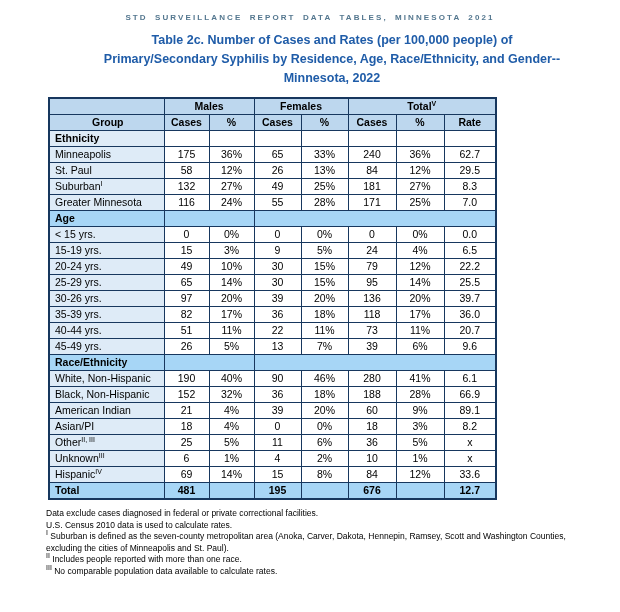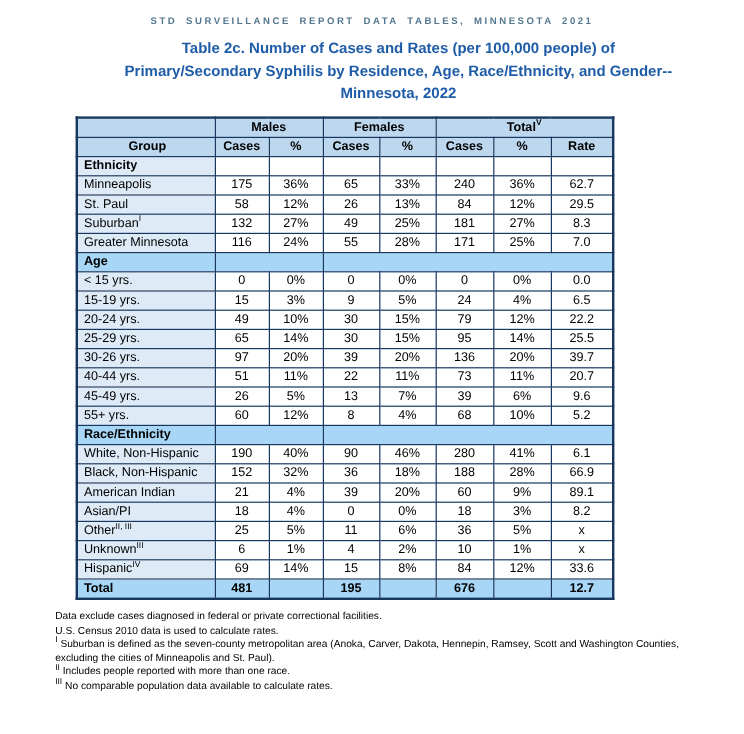--- a/index.html
+++ b/index.html
@@ -26,21 +26,21 @@
     font-size: 12.5px;
     font-weight: bold;
     color: var(--title-blue, #1F5CA8);
     line-height: 19px;
     margin-left: 44px;
   }
   table.data {
     border-collapse: collapse;
     table-layout: fixed;
     width: 447px;
-    margin: 9px 0 0 63px;
+    margin: 9px 0 0 48px;
     border: 2px solid var(--border, #17375E);
   }
   table.data td {
     border: 1px solid var(--border, #17375E);
     font-size: 10.5px;
     line-height: 13px;
     height: 13px;
     padding: 1px 3px;
     text-align: center;
     vertical-align: middle;
@@ -208,48 +208,48 @@
           <td class="label-cell"><span>30-26 yrs.</span></td>
           <td>97</td>
           <td>20%</td>
           <td>39</td>
           <td>20%</td>
           <td>136</td>
           <td>20%</td>
           <td>39.7</td>
         </tr>
         <tr>
+          <td class="label-cell"><span>35-39 yrs.</span></td>
+          <td>82</td>
+          <td>17%</td>
+          <td>36</td>
+          <td>18%</td>
+          <td>118</td>
+          <td>17%</td>
+          <td>36.0</td>
+        </tr>
+        <tr>
           <td class="label-cell"><span>40-44 yrs.</span></td>
           <td>51</td>
           <td>11%</td>
           <td>22</td>
           <td>11%</td>
           <td>73</td>
           <td>11%</td>
           <td>20.7</td>
         </tr>
         <tr>
           <td class="label-cell"><span>45-49 yrs.</span></td>
           <td>26</td>
           <td>5%</td>
           <td>13</td>
           <td>7%</td>
           <td>39</td>
           <td>6%</td>
           <td>9.6</td>
-        </tr>
-        <tr>
-          <td class="label-cell"><span>55+ yrs.</span></td>
-          <td>60</td>
-          <td>12%</td>
-          <td>8</td>
-          <td>4%</td>
-          <td>68</td>
-          <td>10%</td>
-          <td>5.2</td>
         </tr>
         <tr>
           <td class="label-cell section-name band">Race/Ethnicity</td>
           <td class="band" colspan="2"></td>
           <td class="band" colspan="5"></td>
         </tr>
         <tr>
           <td class="label-cell"><span>White, Non-Hispanic</span></td>
           <td>190</td>
           <td>40%</td>

